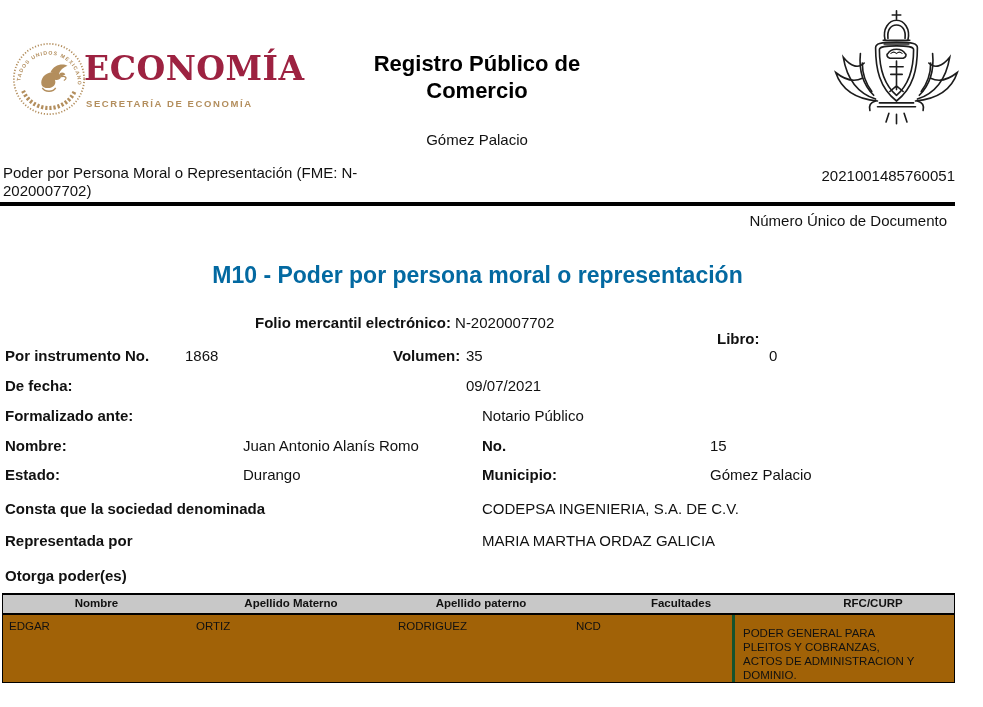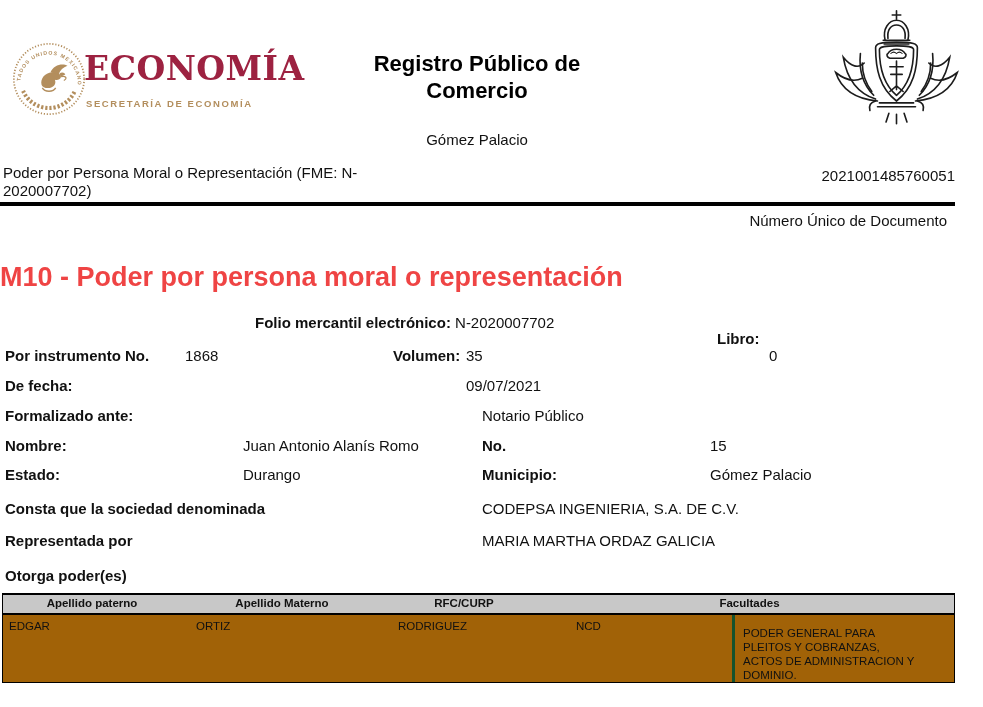--- a/index.html
+++ b/index.html
@@ -12,21 +12,21 @@
   .t15 { font-size:15px; line-height:18px; }
   .brand {
     font-family:"DejaVu Serif", serif; font-weight:bold; font-size:33px;
     letter-spacing:0.5px; color:#9D2241; line-height:34px;
   }
   .brand-sub {
     font-size:9.5px; font-weight:bold; letter-spacing:1.6px; color:#B38E5D;
   }
   .center-title { font-size:22px; font-weight:bold; line-height:27px; text-align:center; color:#000; }
   .office { font-size:15px; text-align:center; color:#111; }
-  .m10-title { font-size:27px; font-weight:bold; text-align:left; color:#ef4444; }
+  .m10-title { font-size:23px; font-weight:bold; text-align:center; color:#0369a1; }
   .divider { background:#000; }
   .right-align { text-align:right; }
 
   .ptable { position:absolute; left:2px; top:593px; width:953px; }
   .thead {
     display:flex; background:#c8c8c8; box-sizing:border-box;
     border:1px solid #000; border-top-width:2px; border-bottom-width:2px;
   }
   .th {
     font-weight:bold; font-size:11.5px; text-align:center;
@@ -129,24 +129,25 @@
   <span class="abs t15 b" style="left:5px; top:500px;">Consta que la sociedad denominada</span>
   <span class="abs t15" style="left:482px; top:500px;">CODEPSA INGENIERIA, S.A. DE C.V.</span>
 
   <span class="abs t15 b" style="left:5px; top:532px;">Representada por</span>
   <span class="abs t15" style="left:482px; top:532px;">MARIA MARTHA ORDAZ GALICIA</span>
 
   <span class="abs t15 b" style="left:5px; top:567px;">Otorga poder(es)</span>
 
   <div class="ptable">
     <div class="thead">
+      <div class="th c1">Nombre</div>
+      <div class="th c3">Apellido Materno</div>
       <div class="th c2">Apellido paterno</div>
-      <div class="th c3">Apellido Materno</div>
+      <div class="th c5">Facultades</div>
       <div class="th c4">RFC/CURP</div>
-      <div class="th c5">Facultades</div>
     </div>
     <div class="trow">
       <div class="td c1">EDGAR</div>
       <div class="td c3">ORTIZ</div>
       <div class="td c2">RODRIGUEZ</div>
       <div class="td c4">NCD</div>
       <div class="td c5">PODER GENERAL PARA
 PLEITOS Y COBRANZAS,
 ACTOS DE ADMINISTRACION Y
 DOMINIO.</div>

